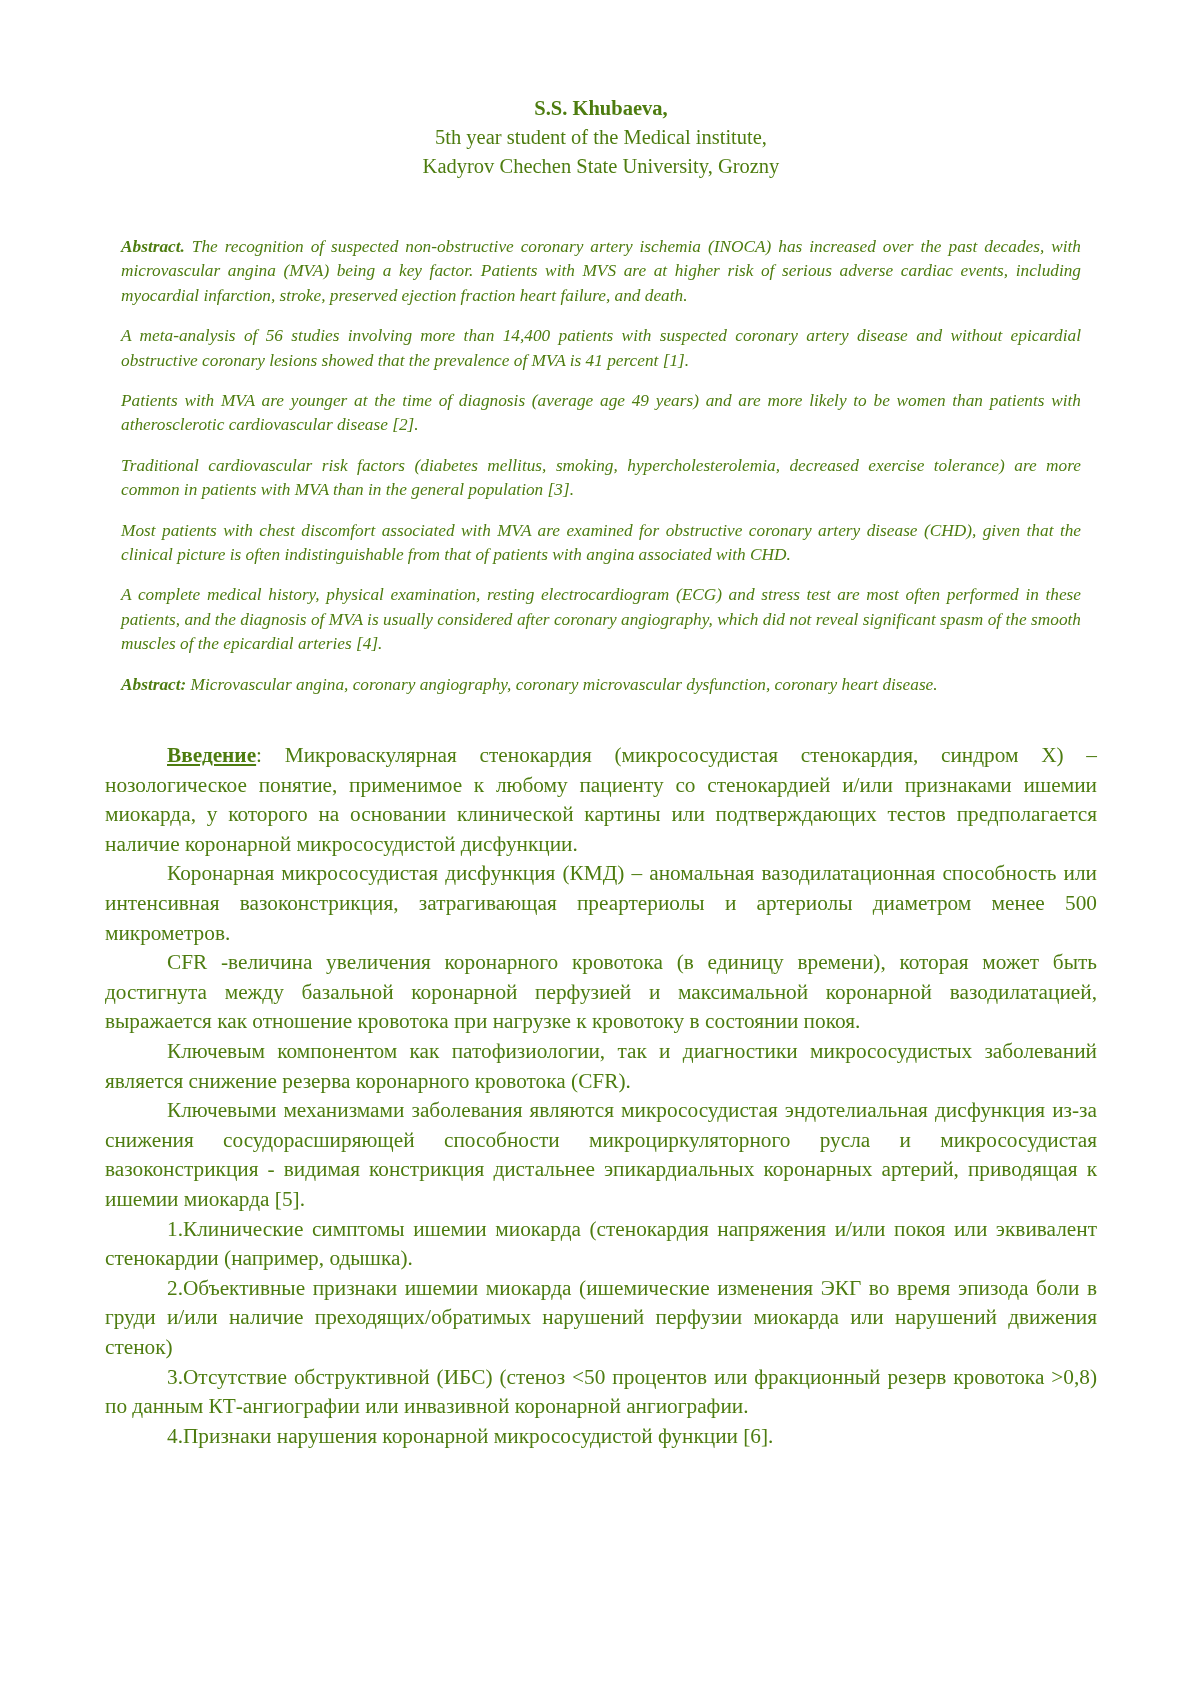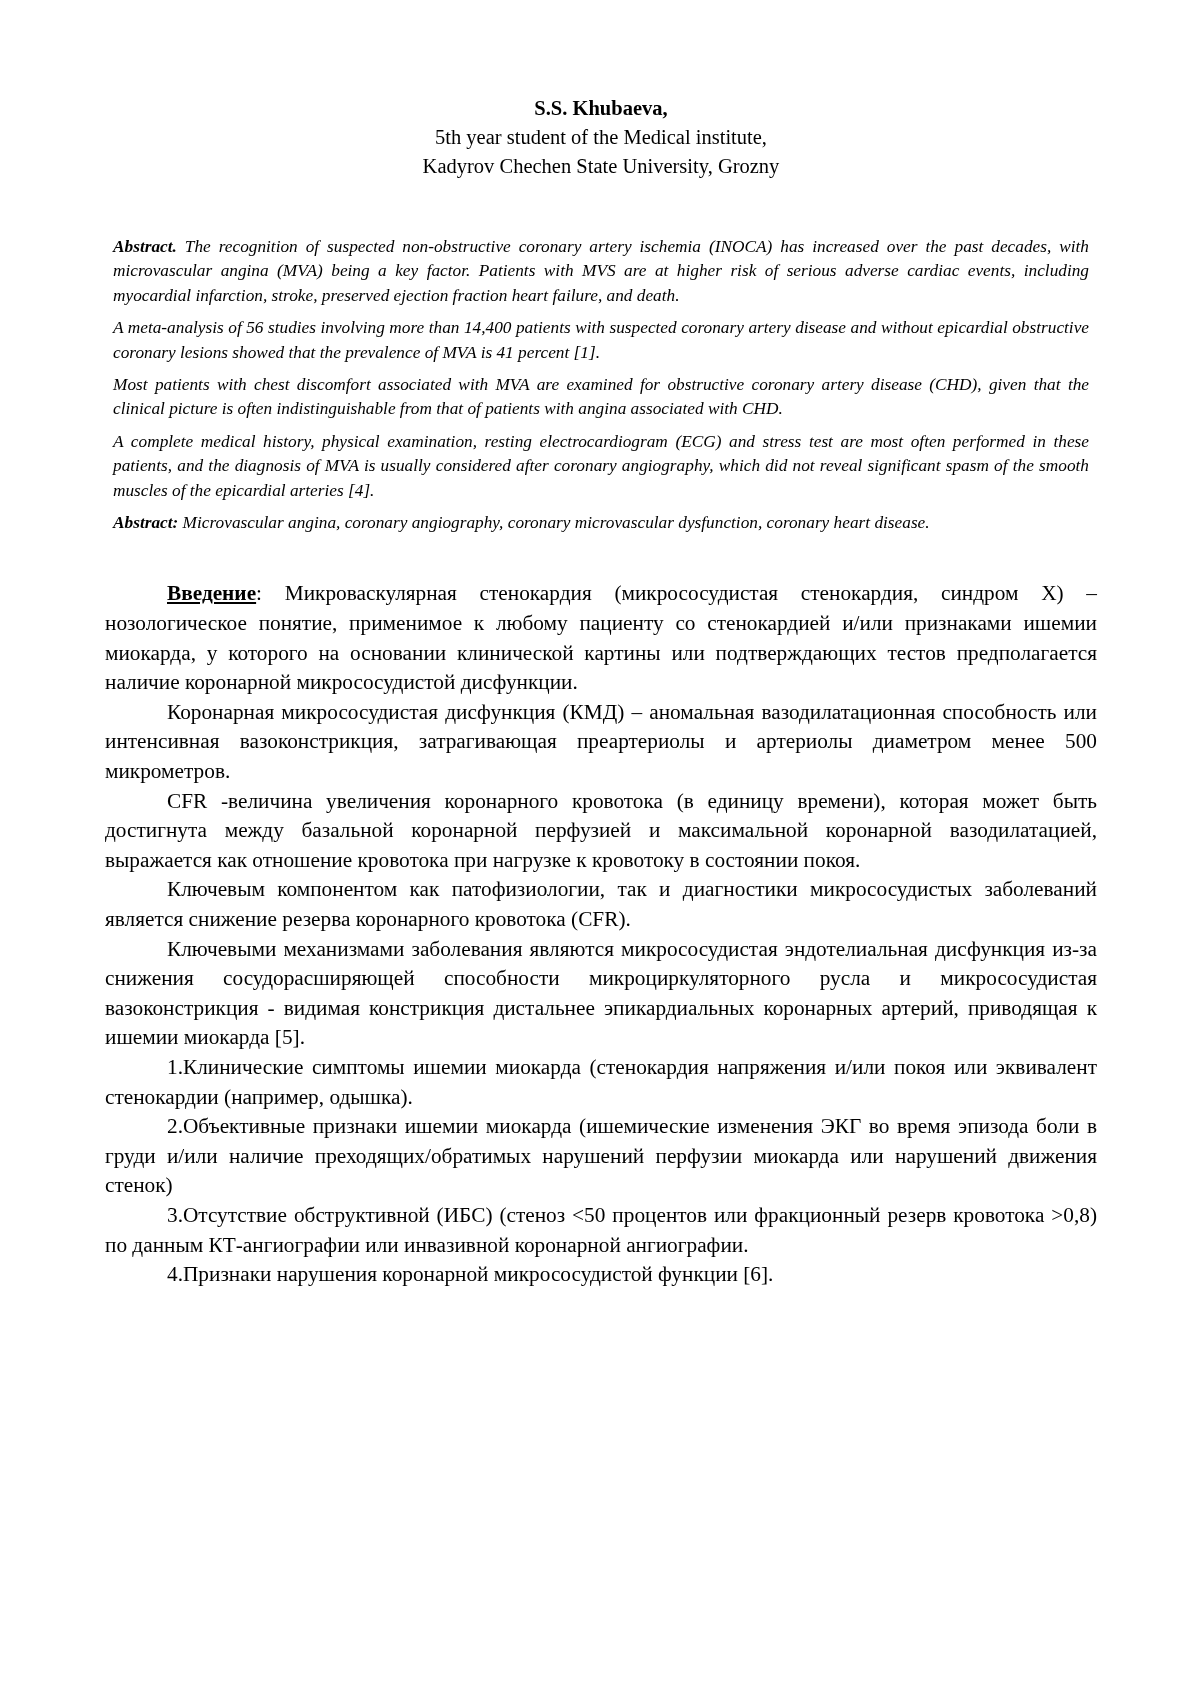--- a/index.html
+++ b/index.html
@@ -2,42 +2,42 @@
 <html lang="ru"><head>
 <meta charset="utf-8">
 <style>
   html, body { margin: 0; padding: 0; background: #ffffff; }
   .page {
     position: relative;
     width: 1200px;
     height: 1697px;
     margin: 0 auto;
     background: #ffffff;
-    color: #000000;
+    color: #4d7c0f;
     font-family: "Liberation Serif", "DejaVu Serif", serif;
     padding: 94px 103px 40px 105px;
     box-sizing: border-box;
     overflow: hidden;
   }
   .doc-header {
     text-align: center;
     font-size: 20.5px;
     line-height: 29px;
   }
   .author-line { font-weight: bold; }
   .affil-line  { }
 
   .abstract {
     margin-top: 54px;
     font-style: italic;
     font-size: 17.3px;
     line-height: 24.4px;
     text-align: justify;
   }
-  .abstract p { margin: 8px; }
+  .abstract p { margin: 16px; }
   .abstract .lbl { font-weight: bold; font-style: italic; }
 
   .body-text {
     margin-top: 44px;
     font-size: 21.3px;
     line-height: 29.6px;
     text-align: justify;
   }
   .body-text p {
     margin: 0;
@@ -52,20 +52,22 @@
 
   <header class="doc-header">
     <div class="author-line">S.S. Khubaeva,</div>
     <div class="affil-line">5th year student of the Medical institute,</div>
     <div class="affil-line">Kadyrov Chechen State University, Grozny</div>
   </header>
 
   <section class="abstract">
     <p><span class="lbl">Abstract.</span><span> The recognition of suspected non-obstructive coronary artery ischemia (INOCA) has increased over the past decades, with microvascular angina (MVA) being a key factor. Patients with MVS are at higher risk of serious adverse cardiac events, including myocardial infarction, stroke, preserved ejection fraction heart failure, and death.</span></p>
     <p>A meta-analysis of 56 studies involving more than 14,400 patients with suspected coronary artery disease and without epicardial obstructive coronary lesions showed that the prevalence of MVA is 41 percent [1].</p>
+    <p>Patients with MVA are younger at the time of diagnosis (average age 49 years) and are more likely to be women than patients with atherosclerotic cardiovascular disease [2].</p>
+    <p>Traditional cardiovascular risk factors (diabetes mellitus, smoking, hypercholesterolemia, decreased exercise tolerance) are more common in patients with MVA than in the general population [3].</p>
     <p>Most patients with chest discomfort associated with MVA are examined for obstructive coronary artery disease (CHD), given that the clinical picture is often indistinguishable from that of patients with angina associated with CHD.</p>
     <p>A complete medical history, physical examination, resting electrocardiogram (ECG) and stress test are most often performed in these patients, and the diagnosis of MVA is usually considered after coronary angiography, which did not reveal significant spasm of the smooth muscles of the epicardial arteries [4].</p>
     <p><span class="lbl">Abstract:</span><span> Microvascular angina, coronary angiography, coronary microvascular dysfunction, coronary heart disease.</span></p>
   </section>
 
   <section class="body-text">
     <p><span class="lbl">Введение</span><span>: Микроваскулярная стенокардия (микрососудистая стенокардия, синдром X) – нозологическое понятие, применимое к любому пациенту со стенокардией и/или признаками ишемии миокарда, у которого на основании клинической картины или подтверждающих тестов предполагается наличие коронарной микрососудистой дисфункции.</span></p>
     <p>Коронарная микрососудистая дисфункция (КМД) – аномальная вазодилатационная способность или интенсивная вазоконстрикция, затрагивающая преартериолы и артериолы диаметром менее 500 микрометров.</p>
     <p>CFR -величина увеличения коронарного кровотока (в единицу времени), которая может быть достигнута между базальной коронарной перфузией и максимальной коронарной вазодилатацией, выражается как отношение кровотока при нагрузке к кровотоку в состоянии покоя.</p>
     <p>Ключевым компонентом как патофизиологии, так и диагностики микрососудистых заболеваний является снижение резерва коронарного кровотока (CFR).</p>

